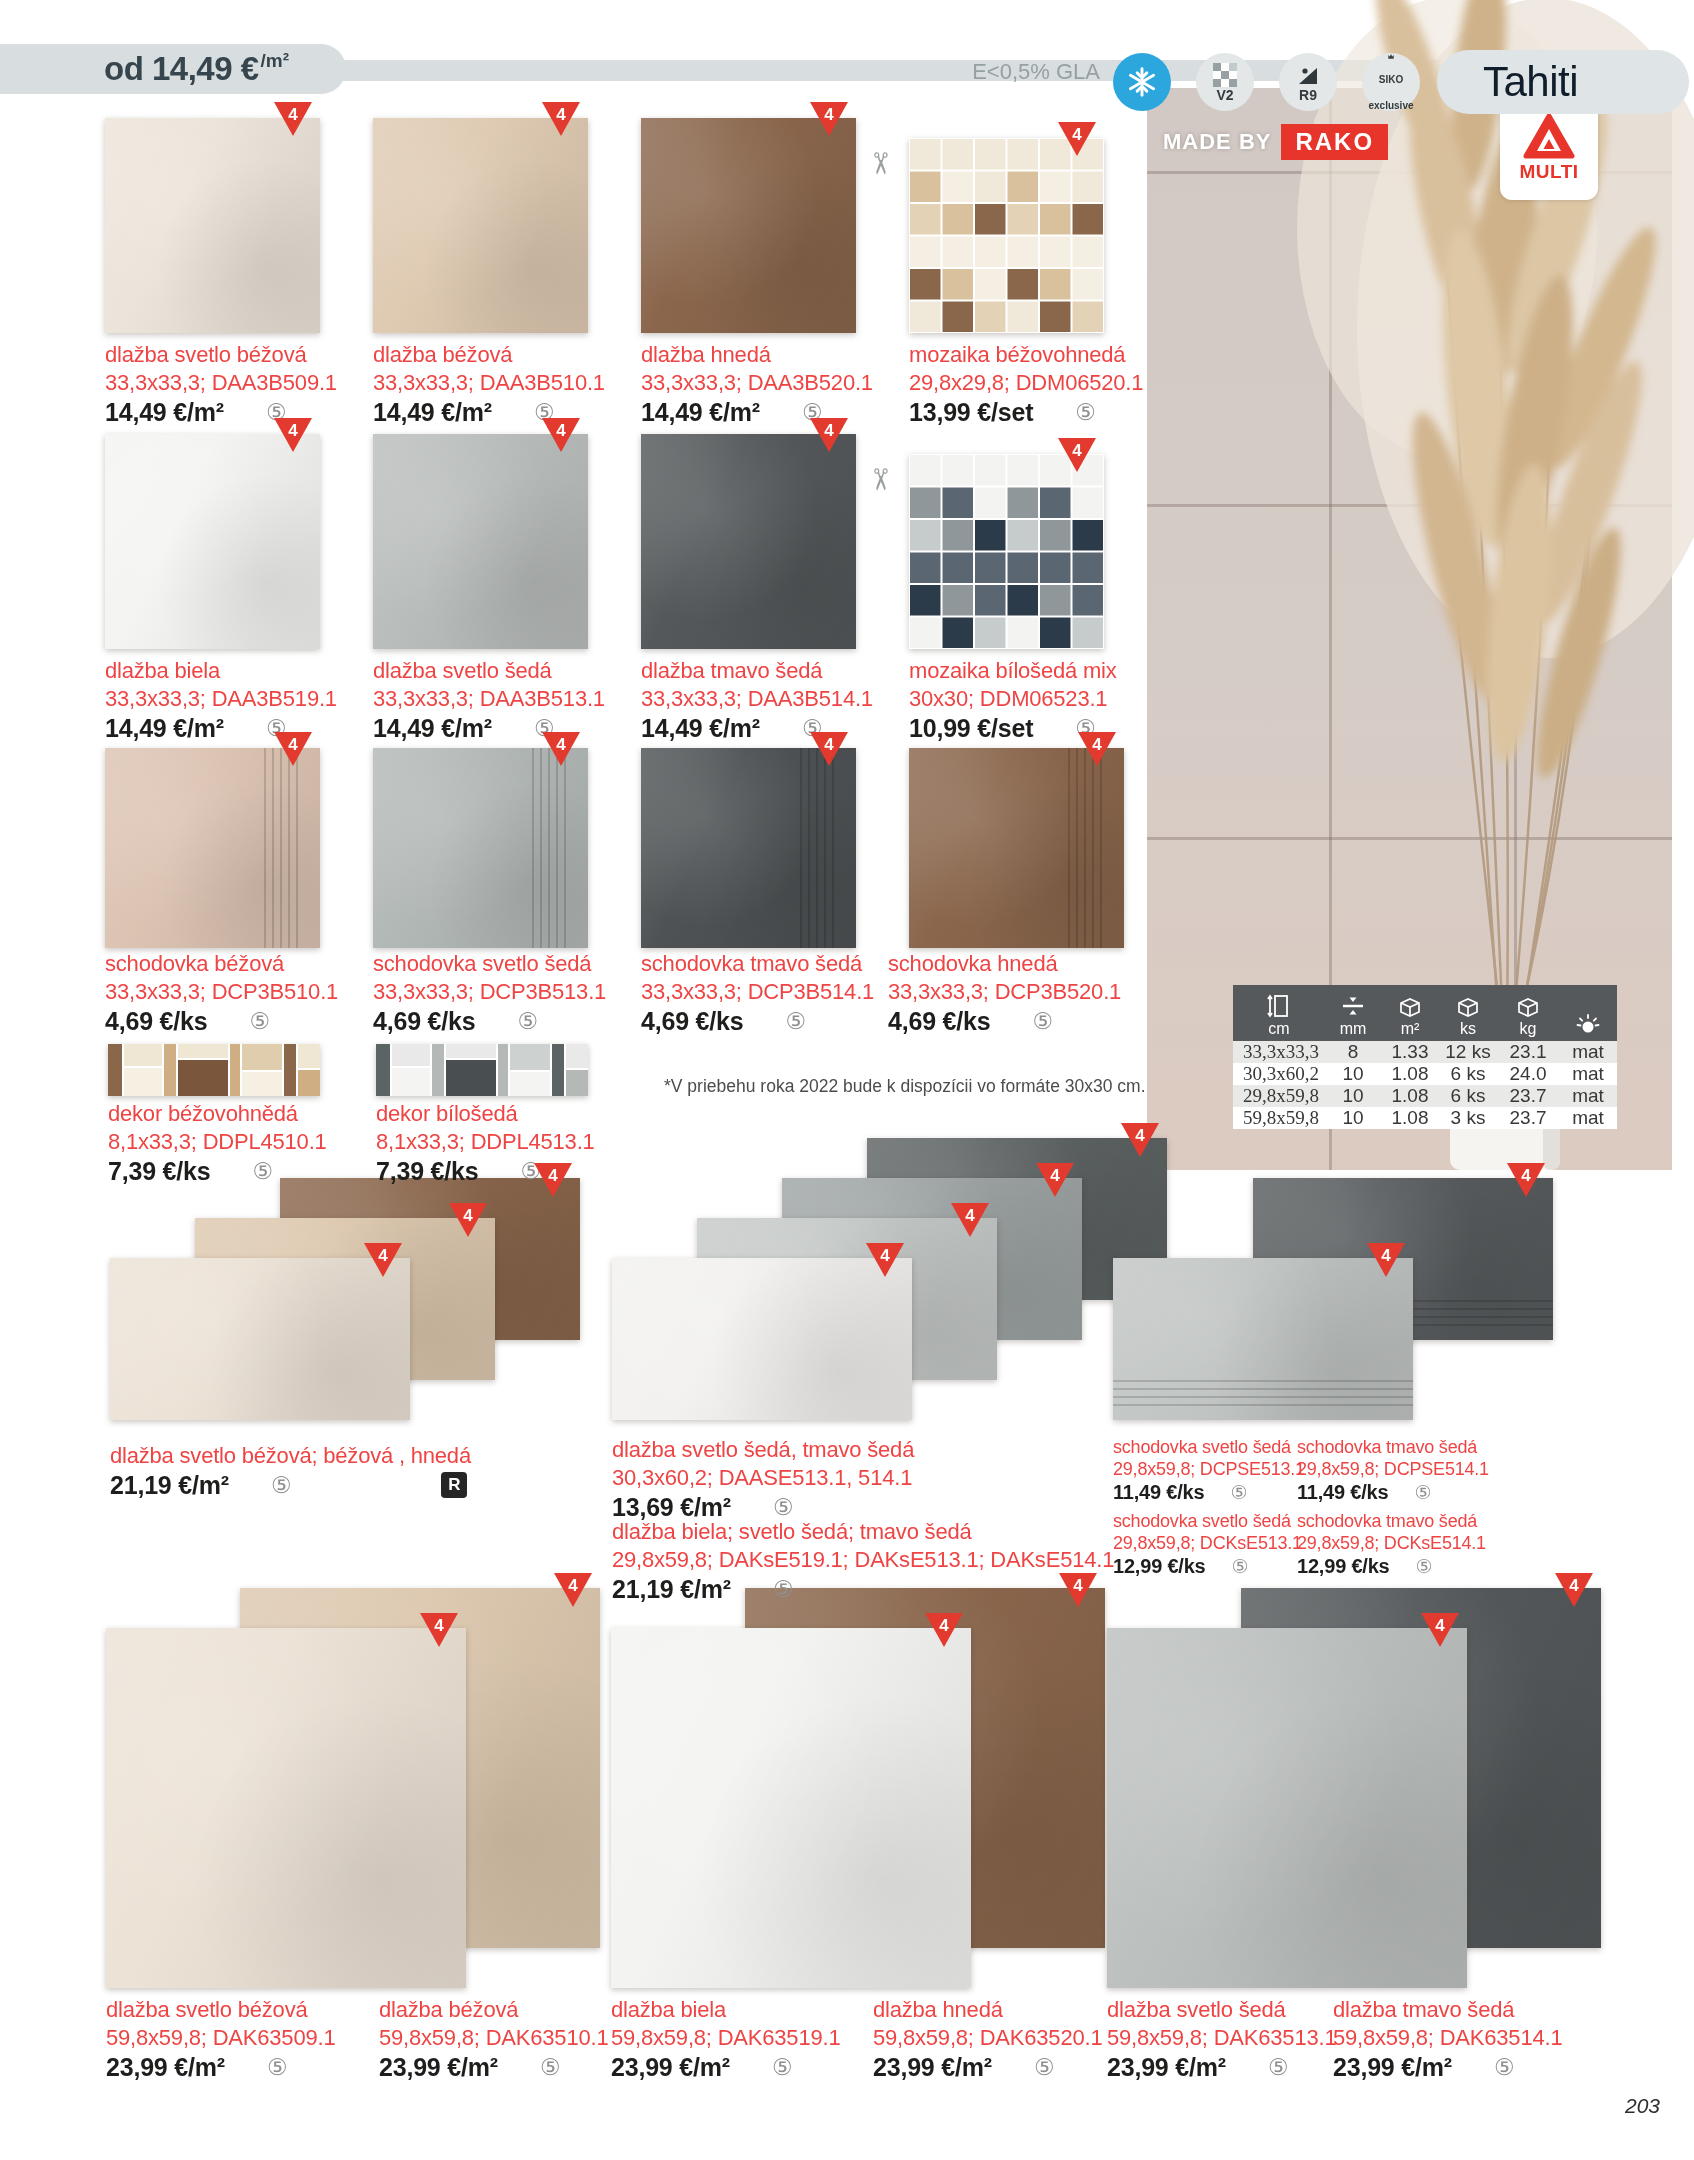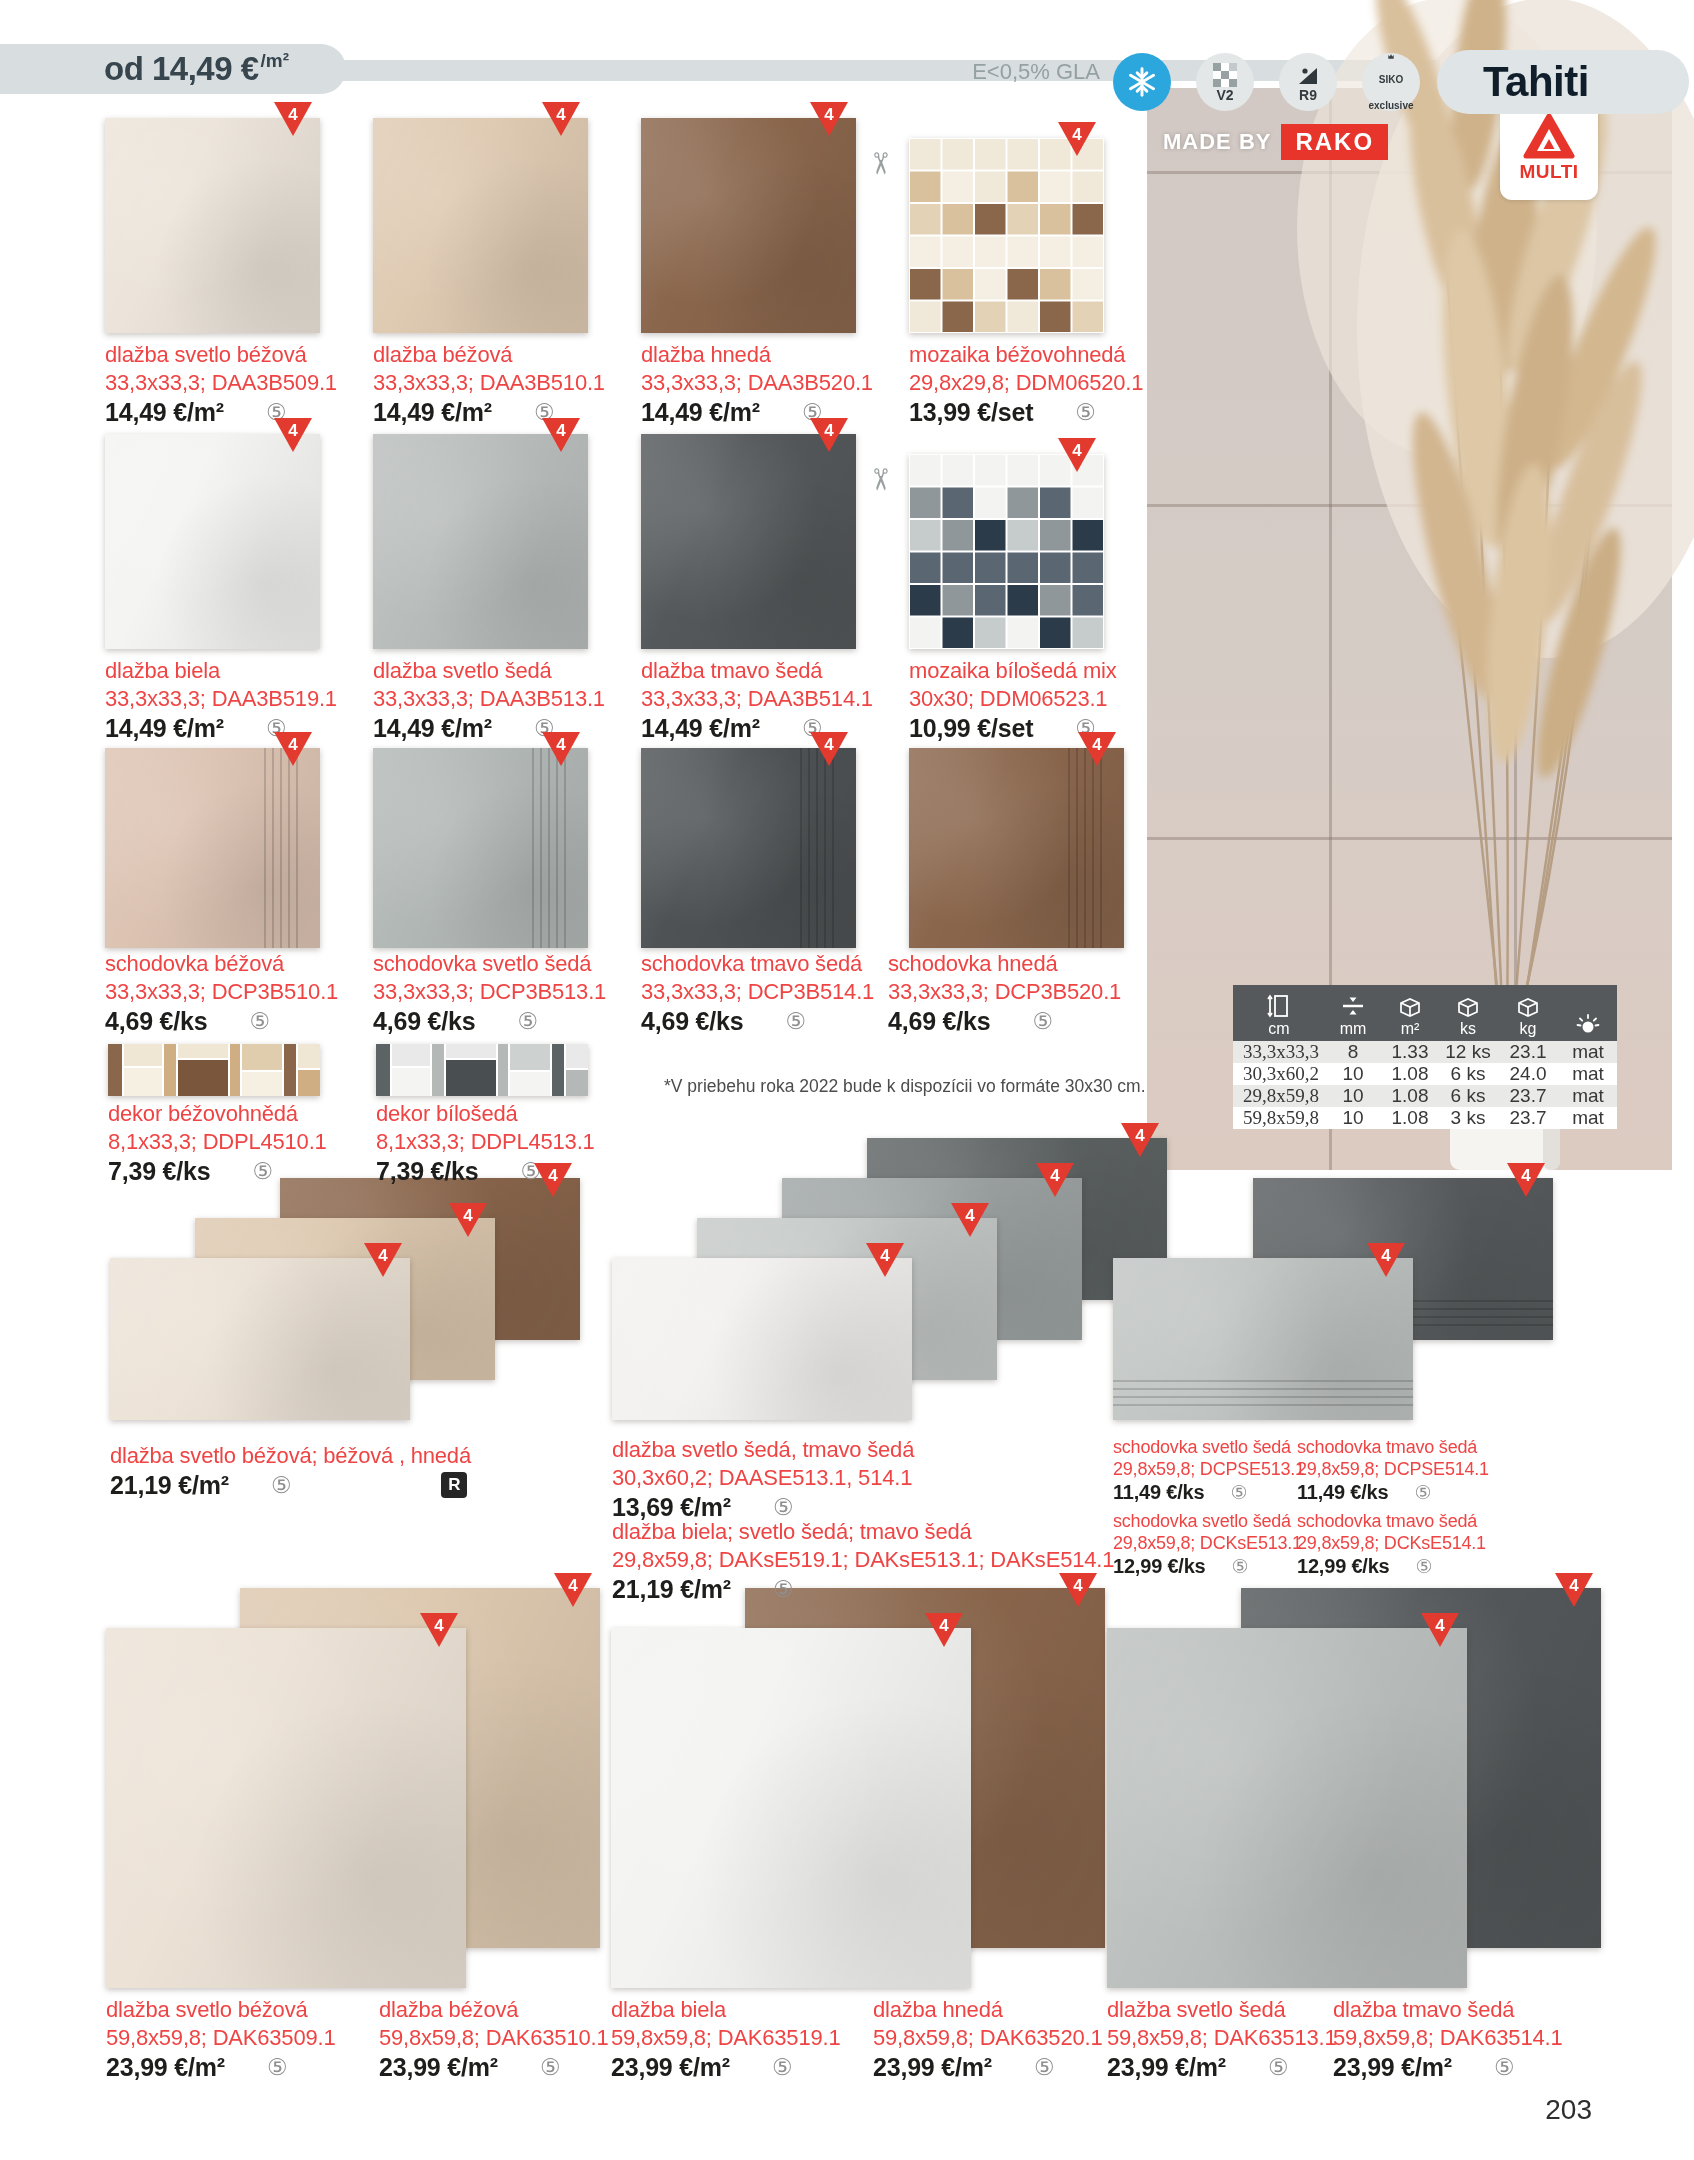--- a/index.html
+++ b/index.html
@@ -12,21 +12,21 @@
   .hdr-pill .pu{font-size:19px;font-weight:bold;color:#36454e;transform:translateY(-8px);margin-left:2px;}
   .hdr-bar{position:absolute;left:340px;top:60px;width:1100px;height:21px;background:#d8dee0;}
   .gla{position:absolute;left:900px;top:59px;width:200px;text-align:right;font-size:22px;color:#95a0a2;}
   .cbadge{position:absolute;top:53px;width:58px;height:58px;border-radius:50%;background:#e3e7e8;
           display:flex;flex-direction:column;align-items:center;justify-content:center;gap:1px;z-index:4;}
   .cbadge .blab{font-size:14px;font-weight:bold;color:#333b3e;line-height:14px;}
   .cbadge .blab.tiny{font-size:10px;line-height:10px;}
   .cbadge.frost{background:#2ba7de;}
   .tahiti-pill{position:absolute;left:1437px;top:50px;width:252px;height:64px;border-radius:32px;
                background:#dfe4e6;display:flex;align-items:center;padding-left:46px;box-sizing:border-box;z-index:5;}
-  .tahiti-pill span{font-size:42px;font-weight:bold;color:#101e2b;letter-spacing:-0.5px;text-align:right;}
+  .tahiti-pill span{font-size:42px;font-weight:normal;color:#101e2b;letter-spacing:-0.5px;text-align:right;}
   
   .photo{position:absolute;left:1147px;top:88px;width:525px;height:1082px;overflow:visible;
          background-image:
            repeating-linear-gradient(90deg, rgba(255,255,255,0) 0 182px, rgba(125,108,99,.38) 182px 185px),
            repeating-linear-gradient(0deg, rgba(255,255,255,0) 0 330px, rgba(125,108,99,.38) 330px 333px),
            linear-gradient(180deg,#d2c9c4 0%,#d6ccc6 55%,#dccbc1 100%);
          background-color:#d3c9c4;}
   .madeby{position:absolute;left:1163px;top:124px;display:flex;align-items:center;z-index:4;}
   .madeby .mb{color:#fff;font-size:22px;font-weight:bold;letter-spacing:1px;text-shadow:0 0 4px rgba(0,0,0,.25);}
   .madeby .rk{background:#e8352b;color:#fff;font-weight:bold;font-size:24px;letter-spacing:2px;
@@ -61,21 +61,21 @@
   .plabel{position:absolute;width:250px;letter-spacing:-0.2px;z-index:6;}
   .pname,.pcode{font-size:22px;color:#ef4444;line-height:28px;white-space:nowrap;}
   .pprice{font-size:25px;font-weight:bold;color:#1e1e1c;line-height:30px;display:flex;align-items:center;white-space:nowrap;}
   .avail{font-size:23px;color:#8f8f8f;font-weight:normal;margin-left:42px;}
   .plabel.small .pname,.plabel.small .pcode{font-size:18px;line-height:22px;}
   .plabel.small .pprice{font-size:20px;line-height:25px;}
   .plabel.small .avail{font-size:19px;margin-left:26px;}
   .rbadge{display:inline-flex;width:26px;height:26px;background:#262626;color:#fff;border-radius:4px;
           align-items:center;justify-content:center;font-size:17px;font-weight:bold;margin-left:14px;vertical-align:middle;flex:0 0 auto;}
   .note{position:absolute;left:664px;top:1076px;font-size:17.5px;color:#4c4c4c;white-space:nowrap;z-index:6;}
-  .pagenum{position:absolute;left:1472px;top:2094px;width:120px;text-align:right;font-size:28px;color:#2e2e2e;}
+  .pagenum{position:absolute;left:1540px;top:2094px;width:120px;text-align:right;font-size:21px;color:#2e2e2e;font-style:italic;}
 </style>
 </head>
 <body>
 
 <div id="page">
 
   <div class="hdr-bar"></div>
   <div class="hdr-pill">
     <span class="pf">od 14,49 €</span>
     <span class="pu">/m²</span>

